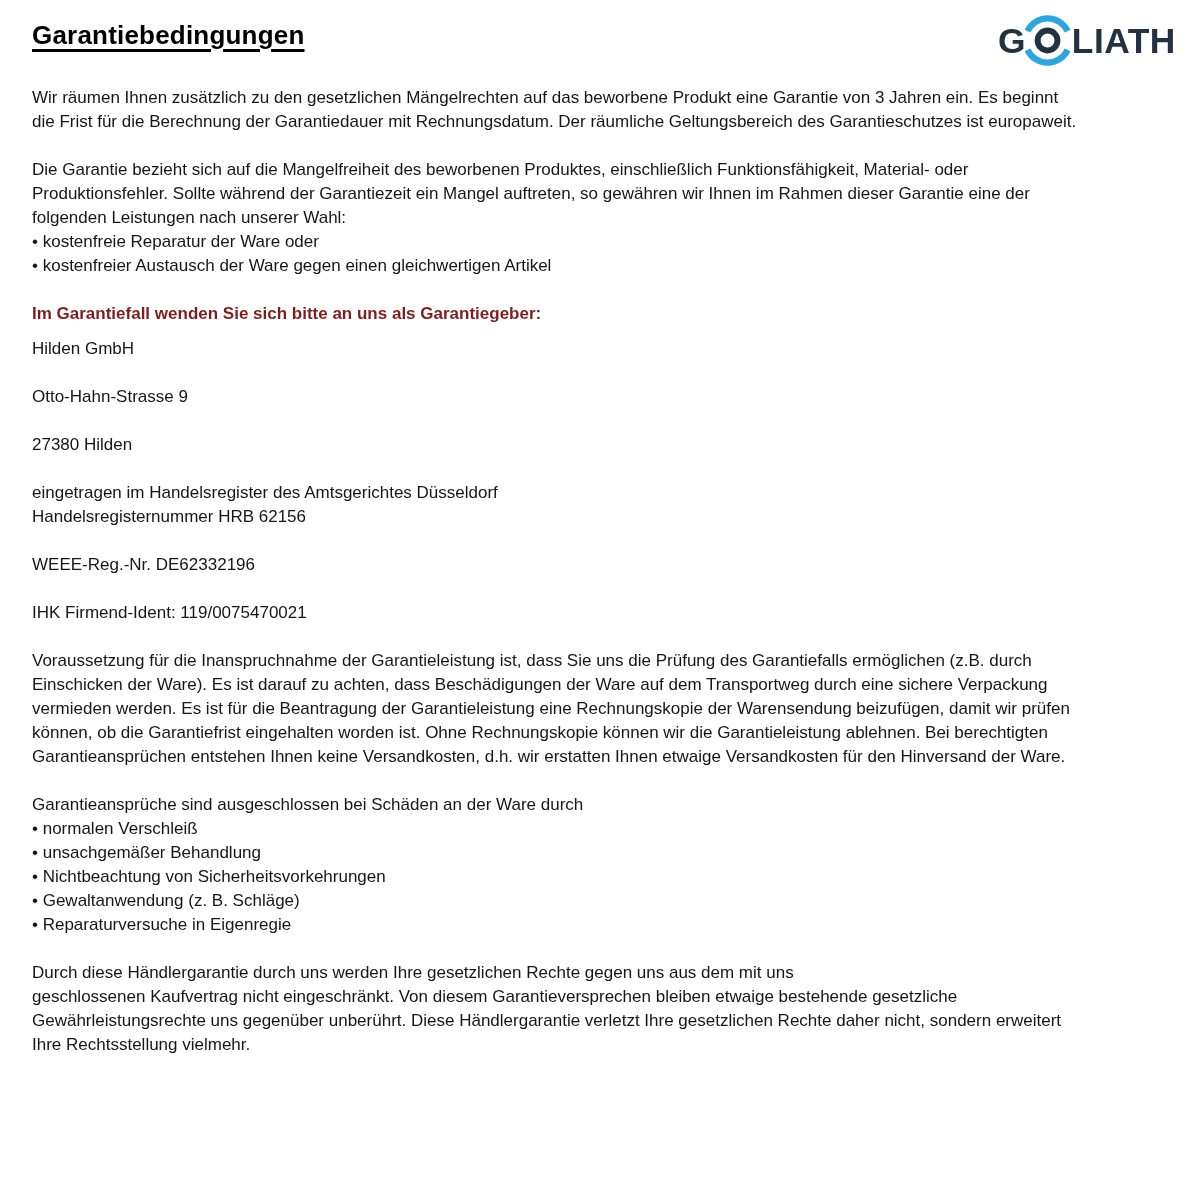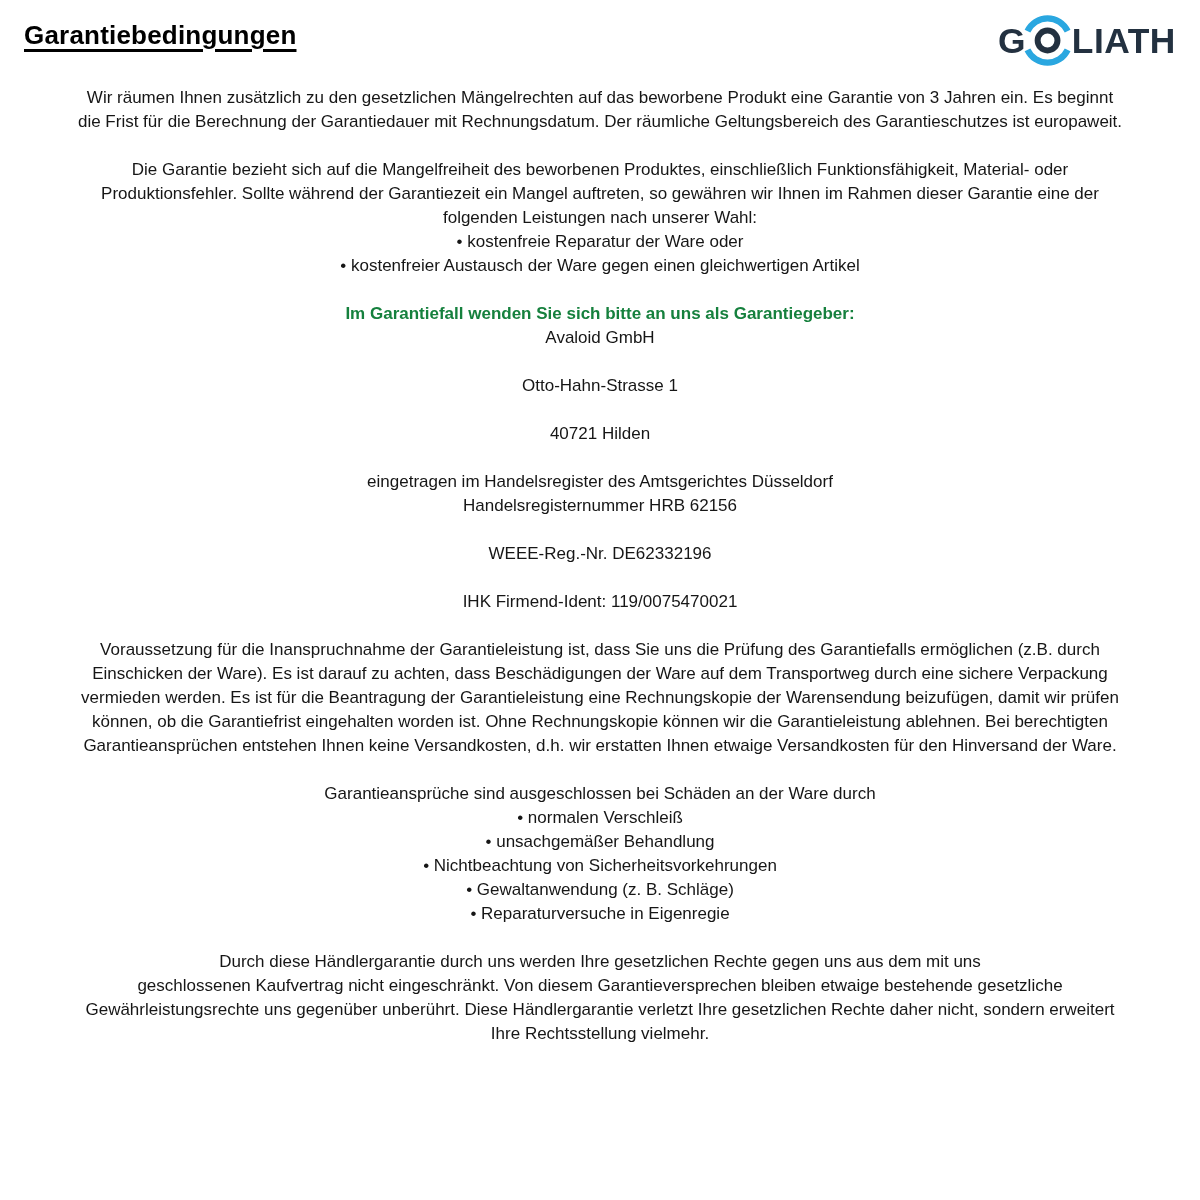--- a/index.html
+++ b/index.html
@@ -9,21 +9,21 @@
   }
   body {
     width: 1200px;
     height: 1200px;
     position: relative;
     font-family: "Liberation Sans", sans-serif;
     color: #161616;
     overflow: hidden;
   }
   .page {
-    padding: 20px 24px 0 24px;
+    padding: 20px 24px 0 32px;
     position: relative;
   }
   .doc-title {
     font-size: 26px;
     line-height: 1.2;
     font-weight: bold;
     color: #000000;
     margin: 0 0 35px 0;
     text-decoration: underline;
     text-decoration-thickness: 2.5px;
@@ -47,26 +47,25 @@
   }
   .content {
     max-width: 1152px;
   }
   .para {
     font-size: 17px;
     line-height: 24px;
     margin: 0 0 24px 0;
     white-space: pre-line;
     color: #161616;
-    text-align: center;
   }
   .para.bold {
     font-weight: bold;
-    color: #15803d;
-    margin-bottom: 0;
+    color: #7f1d1d;
+    margin-bottom: 11px;
   }
 </style>
 </head>
 <body>
 
 <div class="page">
 
   <h1 class="doc-title">Garantiebedingungen</h1>
 
   <div class="logo">
@@ -85,25 +84,25 @@
 die Frist für die Berechnung der Garantiedauer mit Rechnungsdatum. Der räumliche Geltungsbereich des Garantieschutzes ist europaweit.</p>
 
     <p class="para">Die Garantie bezieht sich auf die Mangelfreiheit des beworbenen Produktes, einschließlich Funktionsfähigkeit, Material- oder
 Produktionsfehler. Sollte während der Garantiezeit ein Mangel auftreten, so gewähren wir Ihnen im Rahmen dieser Garantie eine der
 folgenden Leistungen nach unserer Wahl:
 • kostenfreie Reparatur der Ware oder
 • kostenfreier Austausch der Ware gegen einen gleichwertigen Artikel</p>
 
     <p class="para bold">Im Garantiefall wenden Sie sich bitte an uns als Garantiegeber:</p>
 
-    <p class="para">Avaloid GmbH</p>
+    <p class="para">Hilden GmbH</p>
 
-    <p class="para">Otto-Hahn-Strasse 1</p>
+    <p class="para">Otto-Hahn-Strasse 9</p>
 
-    <p class="para">40721 Hilden</p>
+    <p class="para">27380 Hilden</p>
 
 
     <p class="para">eingetragen im Handelsregister des Amtsgerichtes Düsseldorf
 Handelsregisternummer HRB 62156</p>
 
 
     <p class="para">WEEE-Reg.-Nr. DE62332196</p>
 
     <p class="para">IHK Firmend-Ident: 119/0075470021</p>
 

